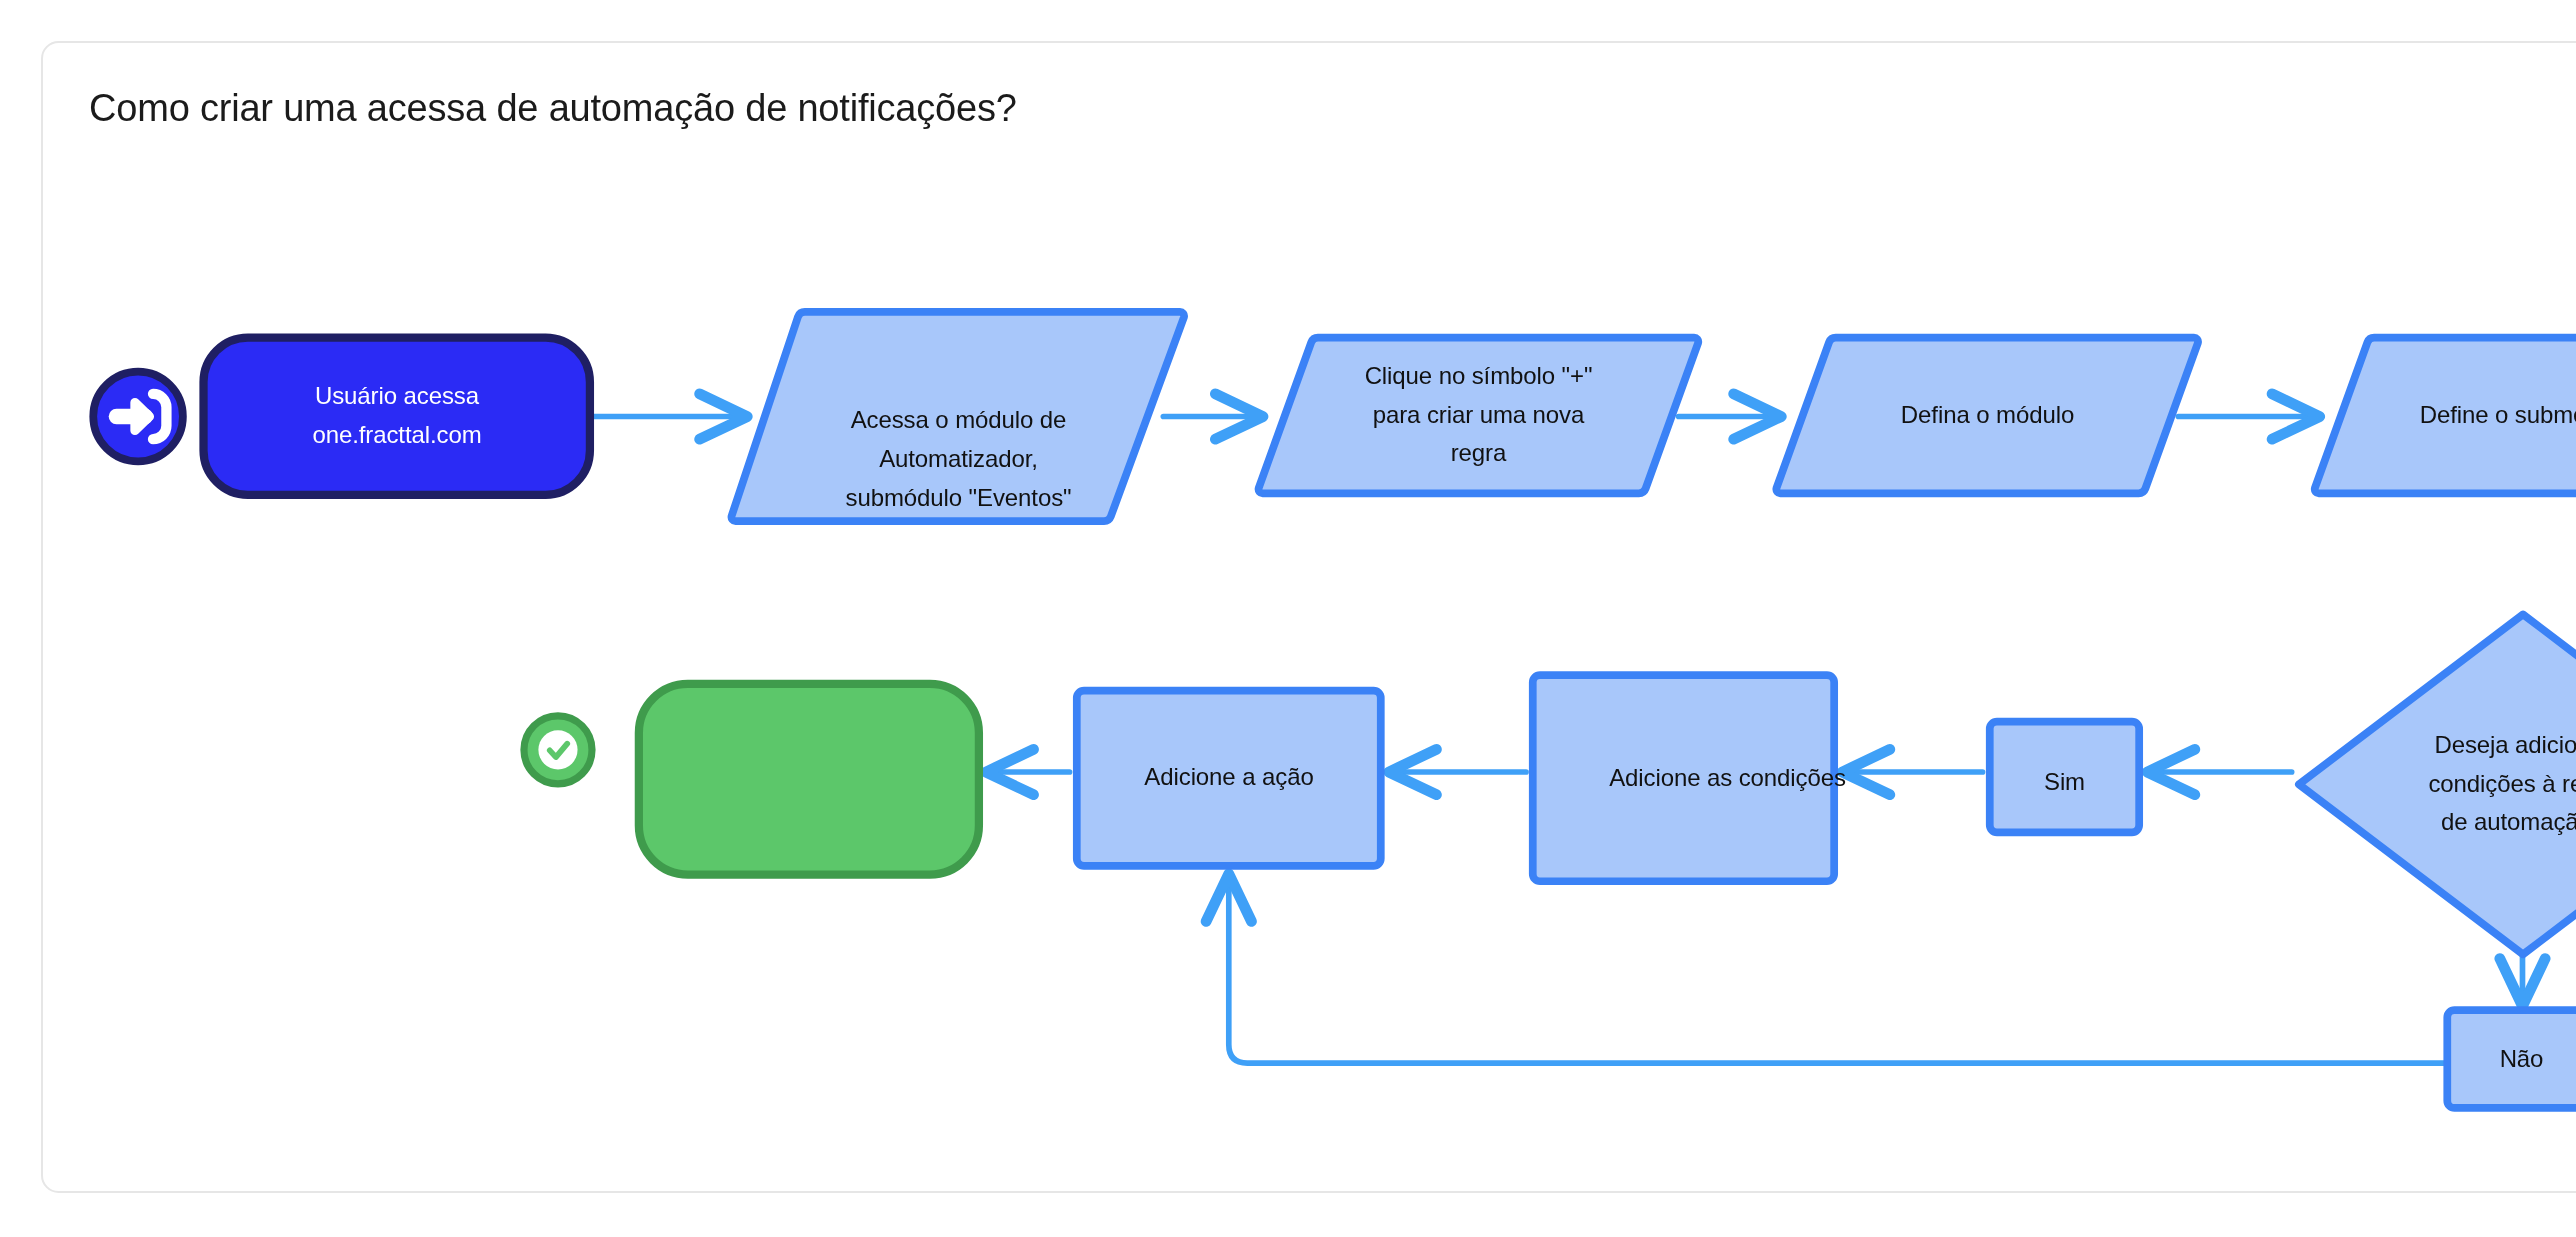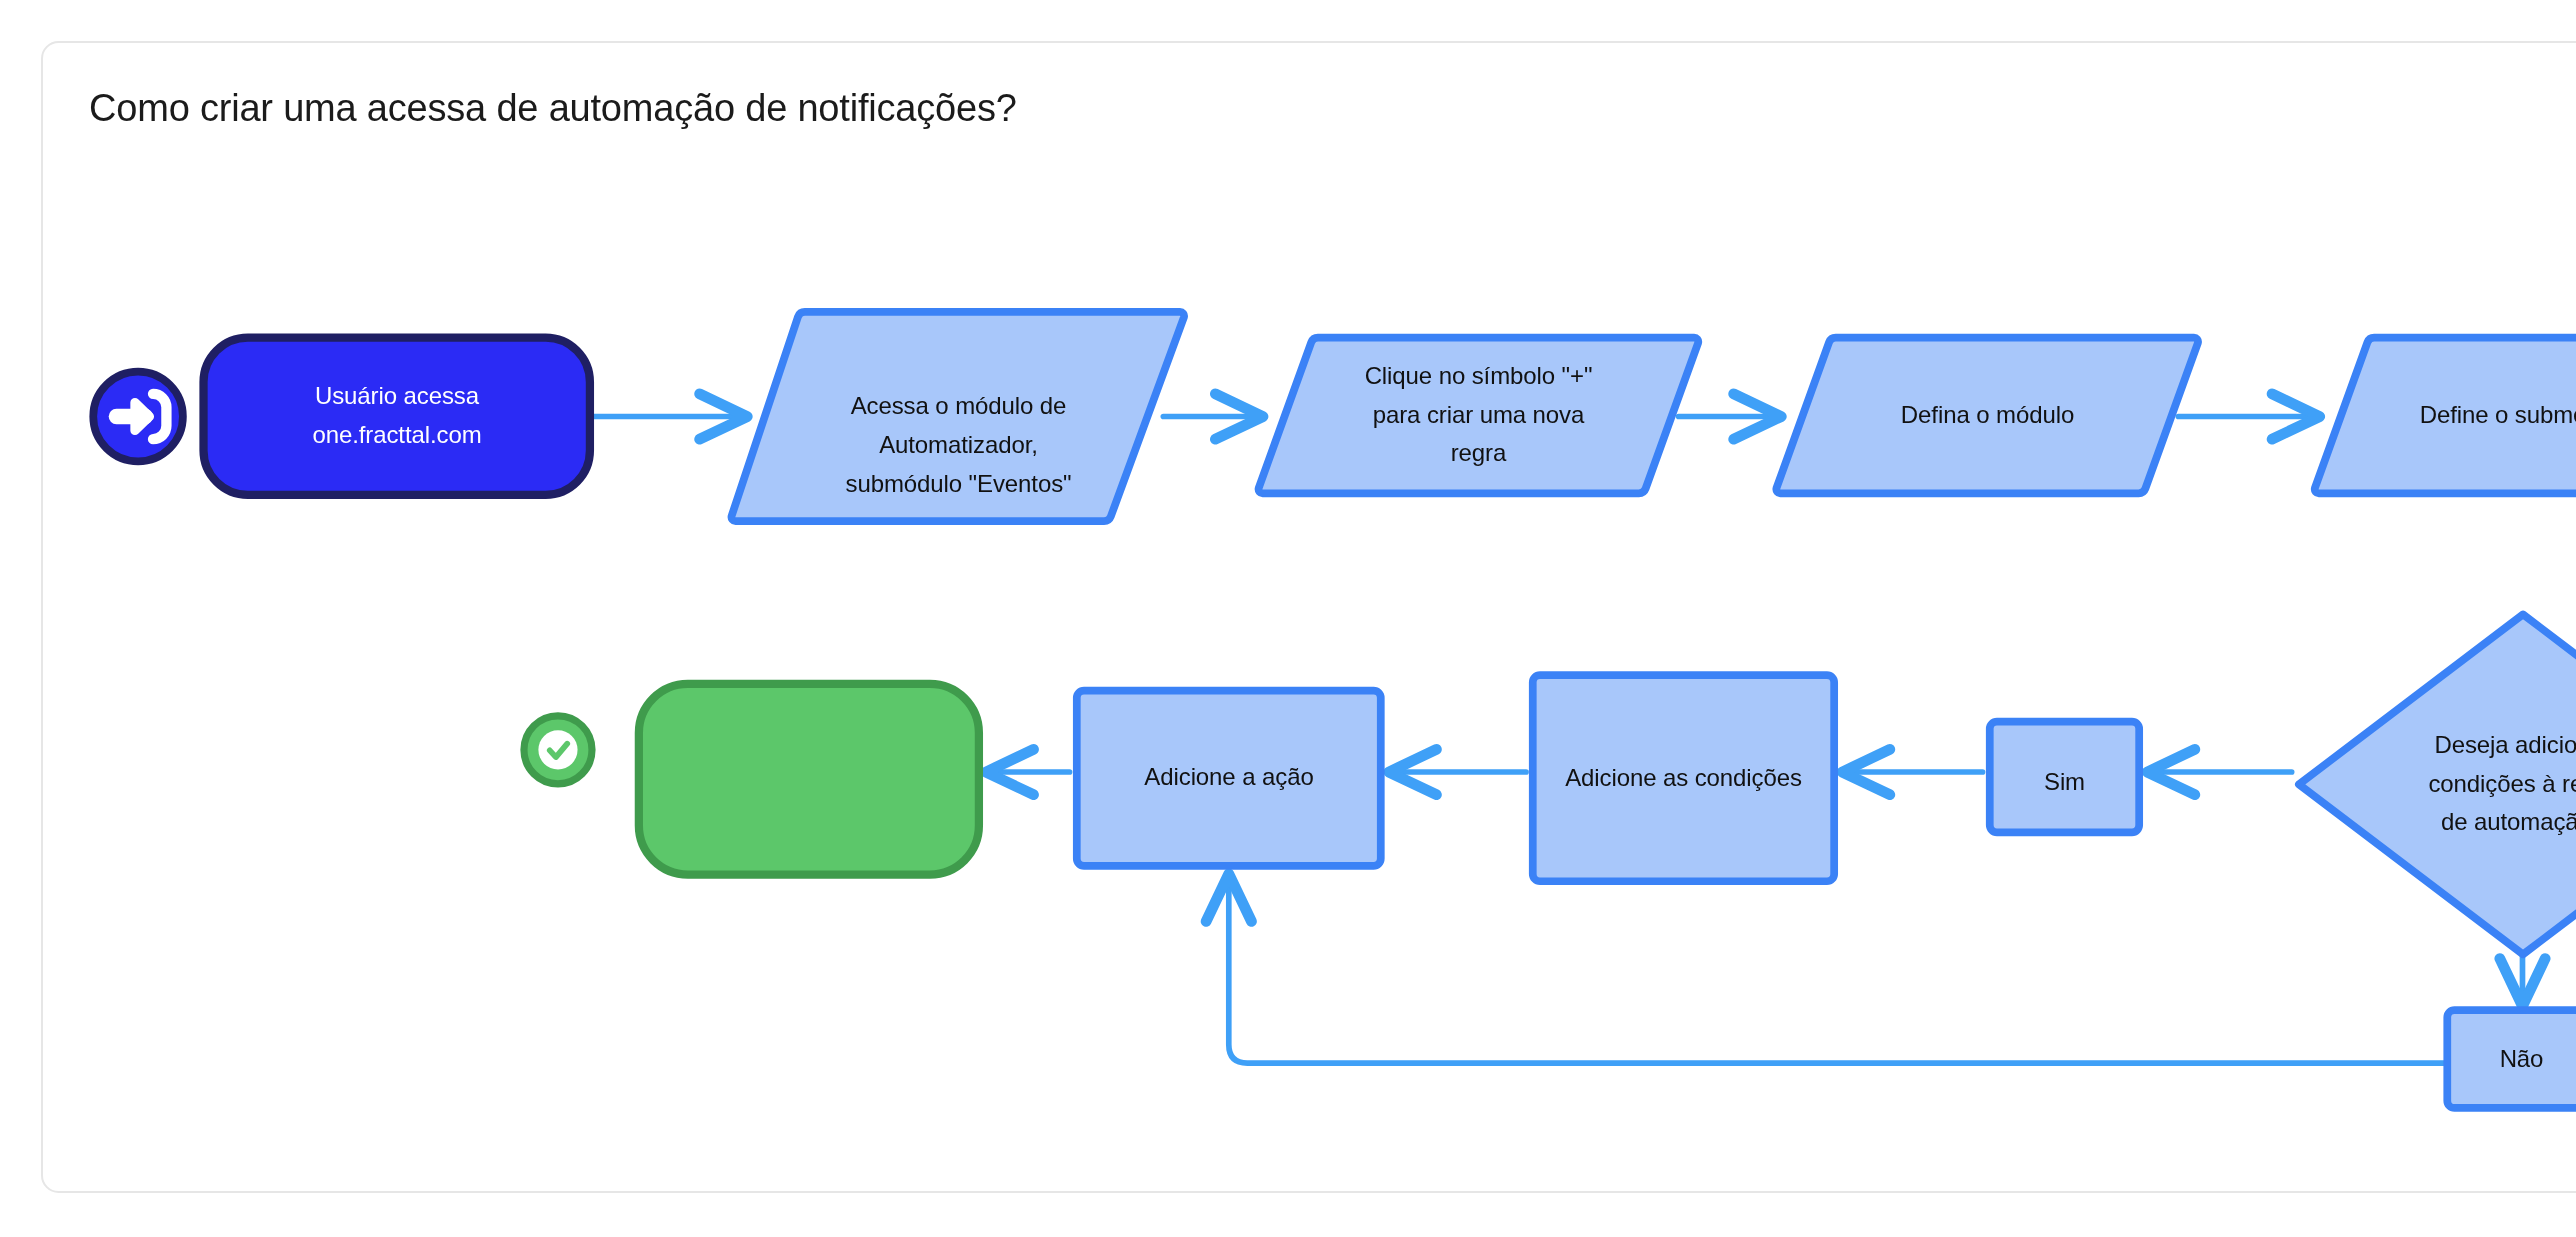--- a/index.html
+++ b/index.html
@@ -115,30 +115,30 @@
 
       <rect x="1240" y="1327" width="660" height="370" rx="95" ry="95" fill="#5CC76A" stroke="#3F9B4C" stroke-width="16"></rect>
       <circle cx="1083" cy="1455" r="66" fill="#5CC76A" stroke="#3F9B4C" stroke-width="14"></circle>
       <circle cx="1083" cy="1455" r="38" fill="#ffffff"></circle>
       <path d="M1067,1456 L1079,1469 L1101,1443" fill="none" stroke="#5CC76A" stroke-width="11" stroke-linecap="round" stroke-linejoin="round"></path>
     </g>
   </svg>
 
   <div class="node-label onwhite" style="left:204px;  top:337px;  width:386px; height:157px;">Usuário acessa
 one.fracttal.com</div>
-  <div class="node-label" style="left:732px; top:308px;  width:453px; height:275px;">Acessa o módulo de
+  <div class="node-label" style="left:732px; top:322px;  width:453px; height:275px;">Acessa o módulo de
 Automatizador,
 submódulo "Eventos"</div>
   <div class="node-label" style="left:1252px; top:335px;  width:453px; height:160px;">Clique no símbolo "+"
 para criar uma nova
 regra</div>
   <div class="node-label" style="left:1770px; top:335px;  width:435px; height:160px;">Defina o módulo</div>
   <div class="node-label" style="left:2308px; top:335px;  width:435px; height:160px;">Define o submódulo</div>
 
   <div class="node-label" style="left:2299px; top:614px; width:448px; height:340px;">Deseja adicionar
 condições à regra
 de automação?</div>
   <div class="node-label" style="left:1990px; top:727px; width:149px; height:111px;">Sim</div>
-  <div class="node-label" style="left:1533px; top:675px; width:301px; height:206px;">Adicione as condições</div>
+  <div class="node-label" style="left:1577px; top:675px; width:301px; height:206px;">Adicione as condições</div>
   <div class="node-label" style="left:1077px; top:690px; width:304px; height:175px;">Adicione a ação</div>
   <div class="node-label" style="left:2447px; top:1010px; width:149px; height:98px;">Não</div>
 </div>
 
 
 </body></html>

